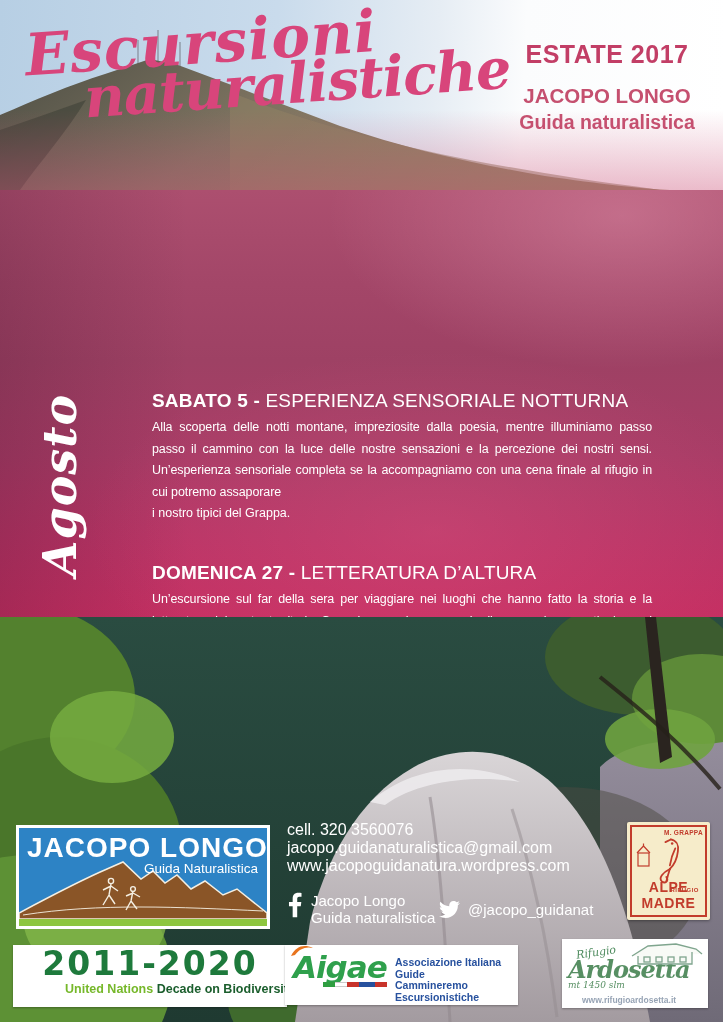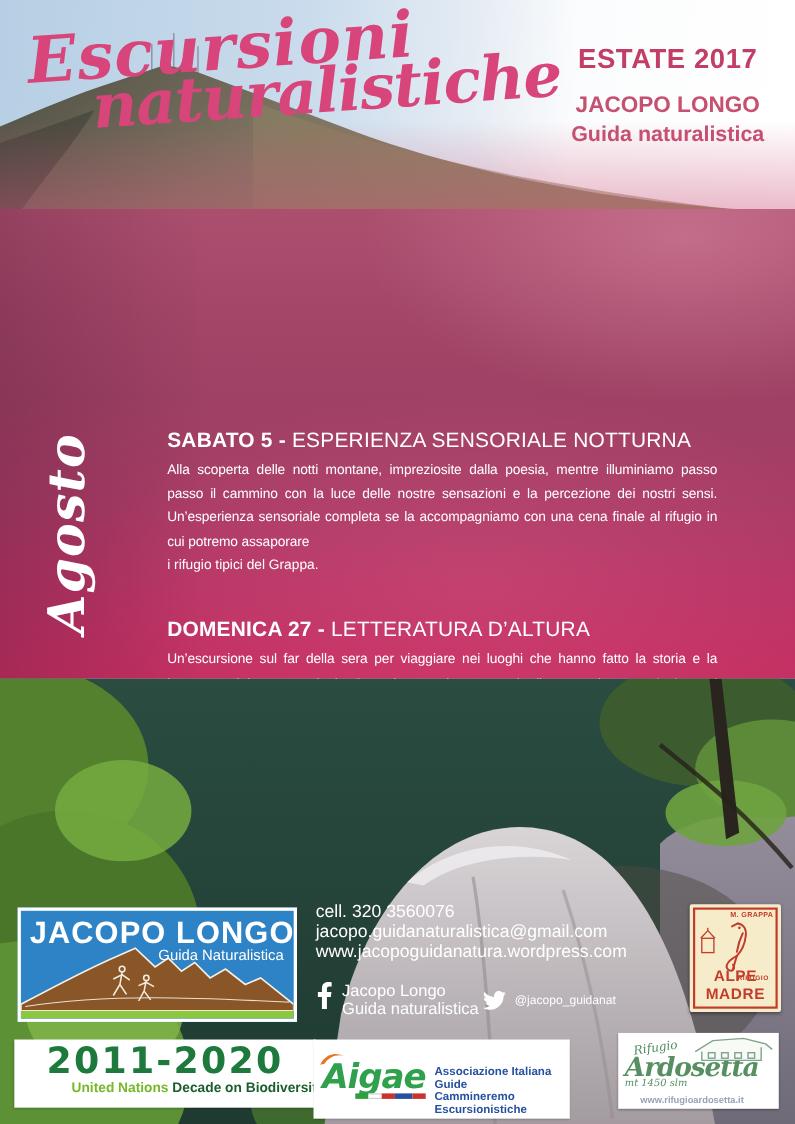--- a/index.html
+++ b/index.html
@@ -74,21 +74,21 @@
   }
   .jl-sub{font-size:13.5px;color:#fff;text-align:right;padding-right:9px;margin-top:-3px;position:relative;z-index:2;}
   .jl-mountain{position:absolute;left:0;bottom:7px;width:100%;height:62px;}
   .jl-strip{position:absolute;left:0;bottom:0;width:100%;height:7px;background:#8dc63f;}
 
   
   .contact{position:absolute;left:287px;top:821px;color:#fff;font-size:16px;line-height:18px;}
   .social-fb{position:absolute;left:288px;top:892px;display:flex;align-items:flex-start;color:#fff;}
   .social-fb .fb-txt{font-size:15px;line-height:17px;margin-left:9px;}
   .social-tw{position:absolute;left:437px;top:899px;display:flex;align-items:center;color:#fff;}
-  .social-tw .tw-txt{font-size:11px;margin-left:6px;}
+  .social-tw .tw-txt{font-size:15px;margin-left:6px;}
 
   
   .stamp{
     position:absolute;left:627px;top:822px;width:83px;height:98px;
     background:#f6ecca;border-radius:2px;box-shadow:0 1px 3px rgba(0,0,0,.35);
     box-sizing:border-box;padding:3px;
   }
   .stamp-frame{
     width:100%;height:100%;box-sizing:border-box;border:2px solid #c23c2c;
     position:relative;color:#c23c2c;text-align:center;
@@ -103,22 +103,22 @@
   .un-box{
     position:absolute;left:13px;top:945px;width:274px;height:62px;background:#fff;
     box-sizing:border-box;padding:1px 6px;text-align:center;box-shadow:0 1px 2px rgba(0,0,0,.3);
   }
   .un-years{font-size:33px;font-weight:900;color:#1e7a3c;letter-spacing:2px;line-height:36px;font-family:"DejaVu Sans",sans-serif;}
   .un-line{font-size:12.5px;font-weight:bold;white-space:nowrap;}
   .un-org{color:#76b82a;margin-left:46px;}
   .un-prog{color:#1b5e2d;}
 
   .aigae-box{
-    position:absolute;left:285px;top:945px;width:233px;height:72px;background:#fff;
-    box-sizing:border-box;padding:17px 8px 0;display:flex;align-items:flex-start;
+    position:absolute;left:285px;top:945px;width:233px;height:60px;background:#fff;
+    box-sizing:border-box;padding:5px 8px 0;display:flex;align-items:flex-start;
     box-shadow:0 1px 2px rgba(0,0,0,.3);
   }
   .aigae-word-wrap{position:relative;}
   .aigae-word{
     font-size:31px;font-weight:900;font-style:italic;color:#2fa04c;line-height:34px;
     font-family:"DejaVu Sans",sans-serif;letter-spacing:-1px;
   }
   .aigae-swoosh{position:absolute;left:-4px;top:-7px;}
   .aigae-flag{display:flex;height:5px;width:64px;margin:-2px 0 0 30px;}
   .aigae-flag span{height:100%;}
@@ -171,21 +171,21 @@
       <div class="guide-role">Guida naturalistica</div>
     </div>
   </div>
 
   <div class="band">
     <div class="month">Agosto</div>
 
     <div class="event event-1">
       <div class="ev-head"><strong>SABATO 5 -</strong> <span>ESPERIENZA SENSORIALE NOTTURNA</span></div>
       <p class="ev-body"><span>Alla scoperta delle notti montane, impreziosite dalla poesia, mentre illuminiamo passo passo il cammino con la luce delle nostre sensazioni e la percezione dei nostri sensi. Un’esperienza sensoriale completa se la accompagniamo con una cena finale al rifugio in cui potremo assaporare</span><strong></strong><span></span></p>
-      <div class="ev-line2">i rifugio tipici del Grappa.</div>
+      <div class="ev-line2">i nostro tipici del Grappa.</div>
     </div>
 
     <div class="event event-2">
       <div class="ev-head"><strong>DOMENICA 27 -</strong> <span>LETTERATURA D’ALTURA</span></div>
       <p class="ev-body"><span>Un’escursione sul far della sera per viaggiare nei luoghi che hanno fatto la storia e la letteratura del nostro territorio. Cammineremo in compagnia di paesaggi, suggestioni e voci che hanno fatto parte della scrittura di </span><strong>Mario Rigoni Stern</strong><span>…parole che tra i boschi dell’Altopiano di Asiago acquisteranno una potenza particolare!</span></p>
 
     </div>
   </div>
 
   <div class="lower-photo">

